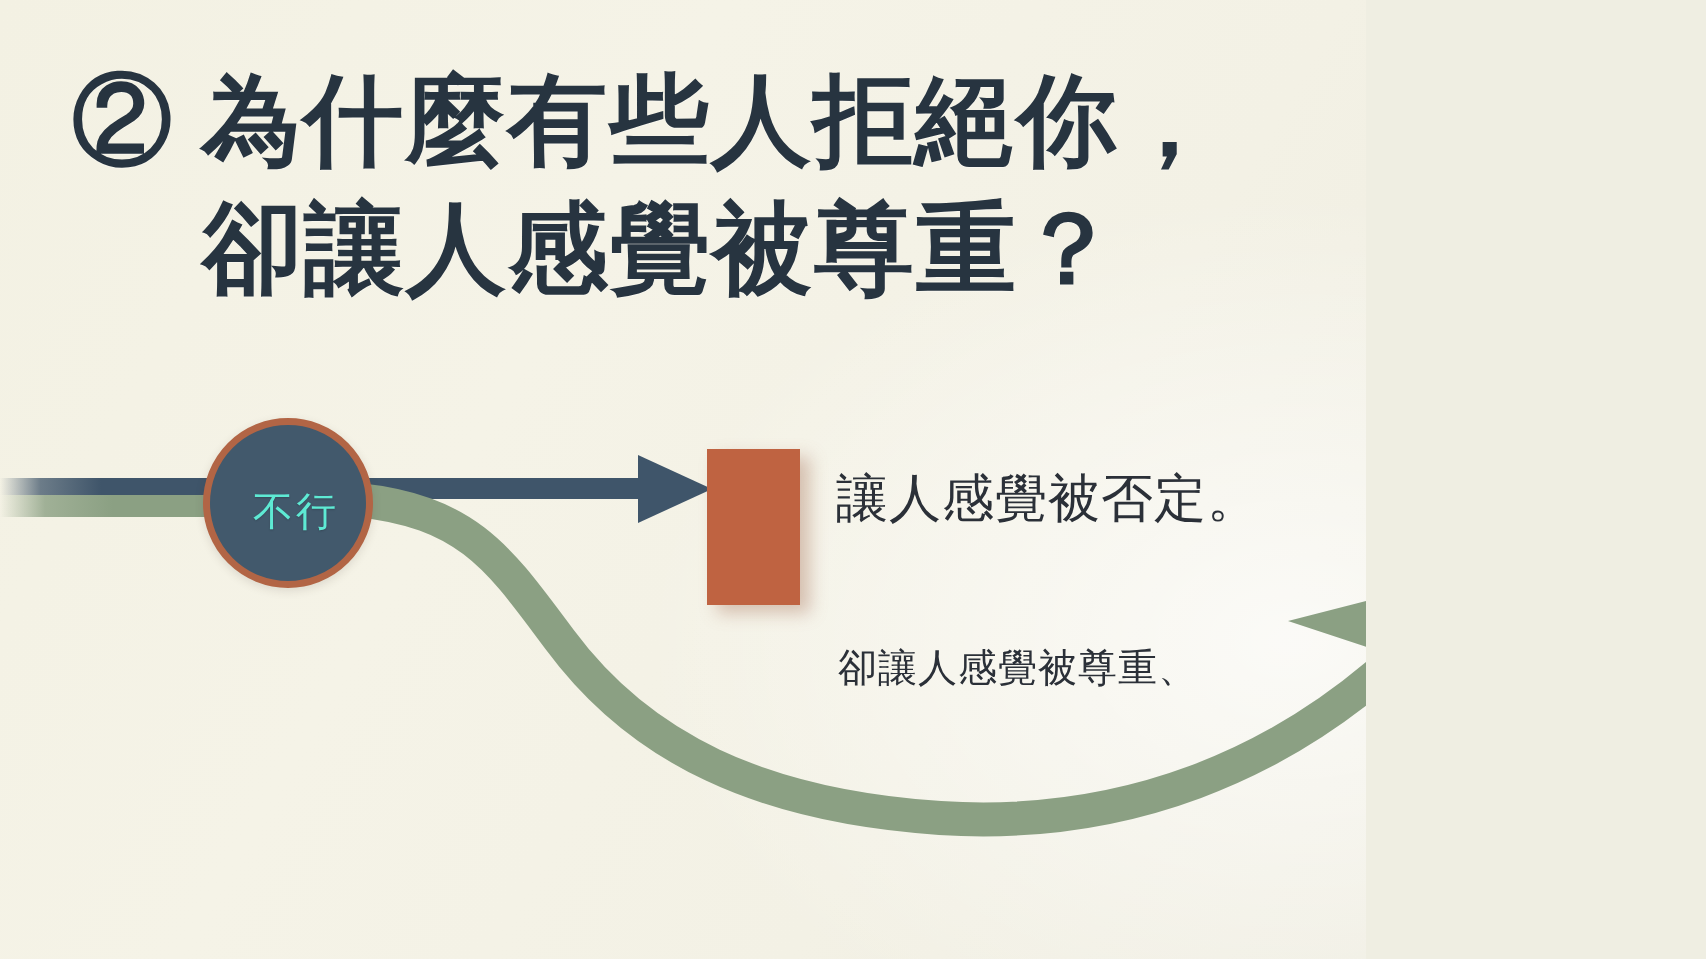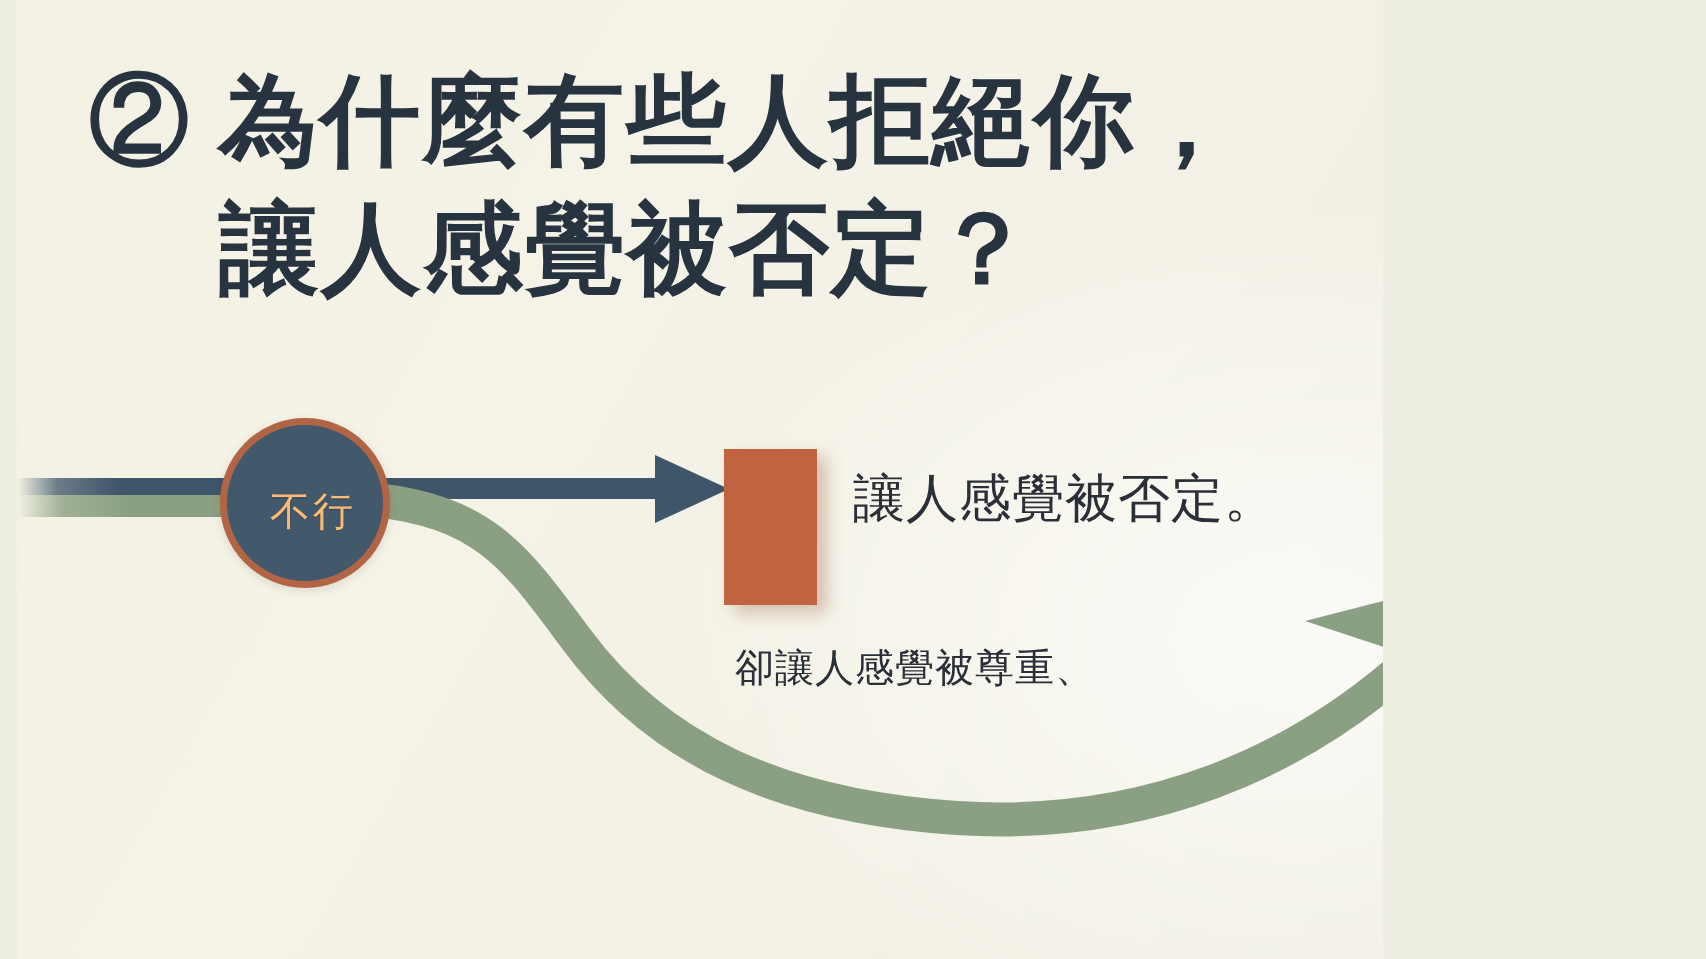--- a/index.html
+++ b/index.html
@@ -9,21 +9,20 @@
   }
   #slide {
     position: relative;
     width: 1366px;
     height: 959px;
     overflow: hidden;
     background:
       radial-gradient(ellipse 900px 620px at 1290px 640px, rgba(255,255,255,0.72) 0%, rgba(255,255,255,0.28) 45%, rgba(255,255,255,0.0) 72%),
       linear-gradient(120deg, #f3f1e3 0%, #f5f3e7 38%, #f3f1e5 70%, #efede1 100%);
     font-family: "Liberation Sans", "DejaVu Sans", sans-serif;
-    margin-left: 17px;
   }
 
   
   .title-block {
     position: absolute;
     left: 72px;
     top: 58px;
     width: 1440px;
   }
   .title-line {
@@ -64,21 +63,21 @@
     border-radius: 50%;
     background: #42596c;
     border: 7px solid #b26545;
     box-sizing: border-box;
     display: flex;
     align-items: center;
     justify-content: center;
     box-shadow: 0 3px 10px rgba(60,50,40,0.13);
   }
   .node-circle-label {
-    color: #fdba74;
+    color: #5eead4;
     font-size: 40px;
     font-weight: 400;
     letter-spacing: 3px;
     line-height: 1;
     margin-top: 16px;
     margin-left: 16px;
     text-shadow: 0 1px 2px rgba(0,0,0,0.18);
   }
 
   
@@ -105,32 +104,32 @@
     font-size: 52px;
     line-height: 1.25;
     white-space: nowrap;
   }
   .note-bottom {
     left: 718px;
     top: 640px;
     width: 480px;
     font-size: 39px;
     line-height: 1.45;
-    text-align: left;
+    text-align: right;
   }
   .note-bottom span { display: block; }
 </style>
 </head>
 <body>
 
 <div id="slide">
 
   <div class="title-block">
     <div class="title-line title-line-1">② 為什麼有些人拒絕你，</div>
-    <div class="title-line title-line-2">讓人感覺被否定？</div>
+    <div class="title-line title-line-2">卻讓人感覺被尊重？</div>
   </div>
 
   <div class="diagram">
     <svg viewBox="0 0 1706 959" xmlns="http://www.w3.org/2000/svg">
       <defs>
         <linearGradient id="fadeSlate" x1="0" y1="0" x2="1" y2="0">
           <stop offset="0%" stop-color="#3f556a" stop-opacity="0"></stop>
           <stop offset="18%" stop-color="#3f556a" stop-opacity="0.75"></stop>
           <stop offset="45%" stop-color="#3f556a" stop-opacity="1"></stop>
           <stop offset="100%" stop-color="#3f556a" stop-opacity="1"></stop>

